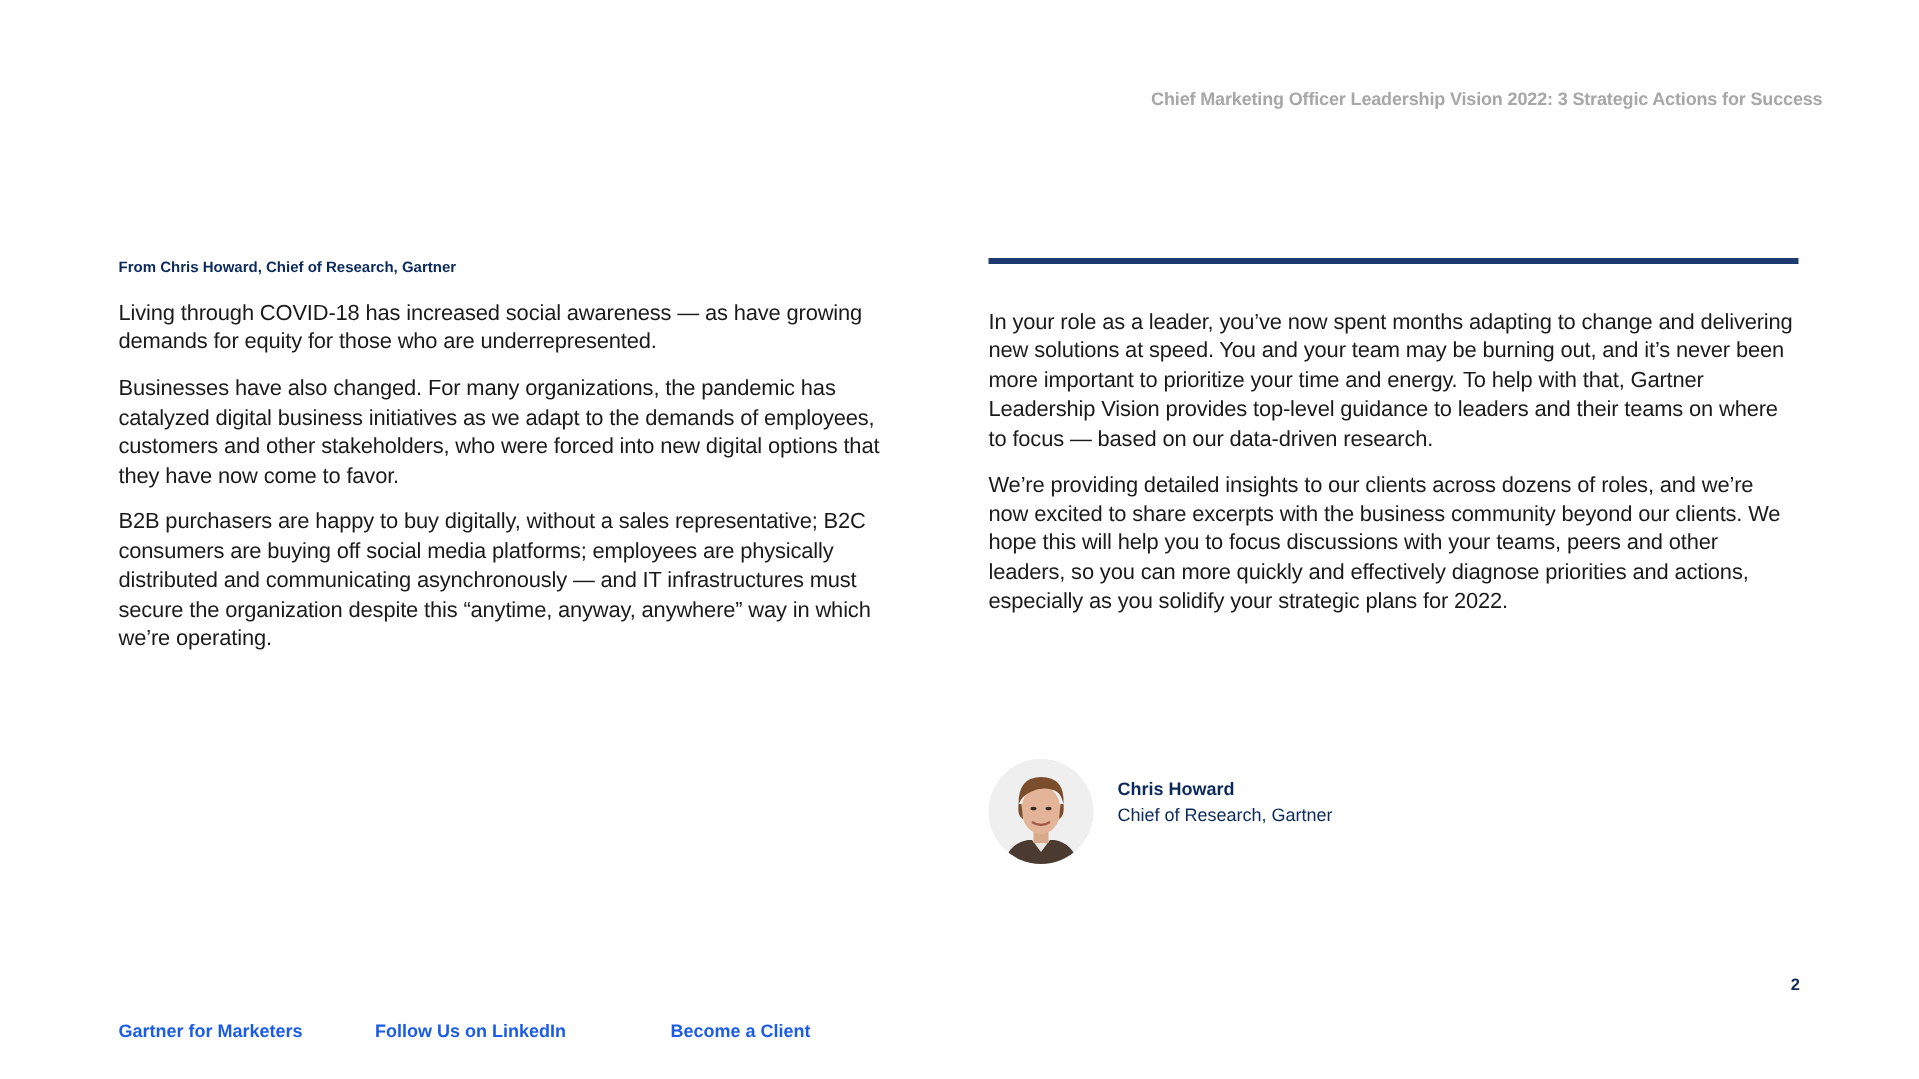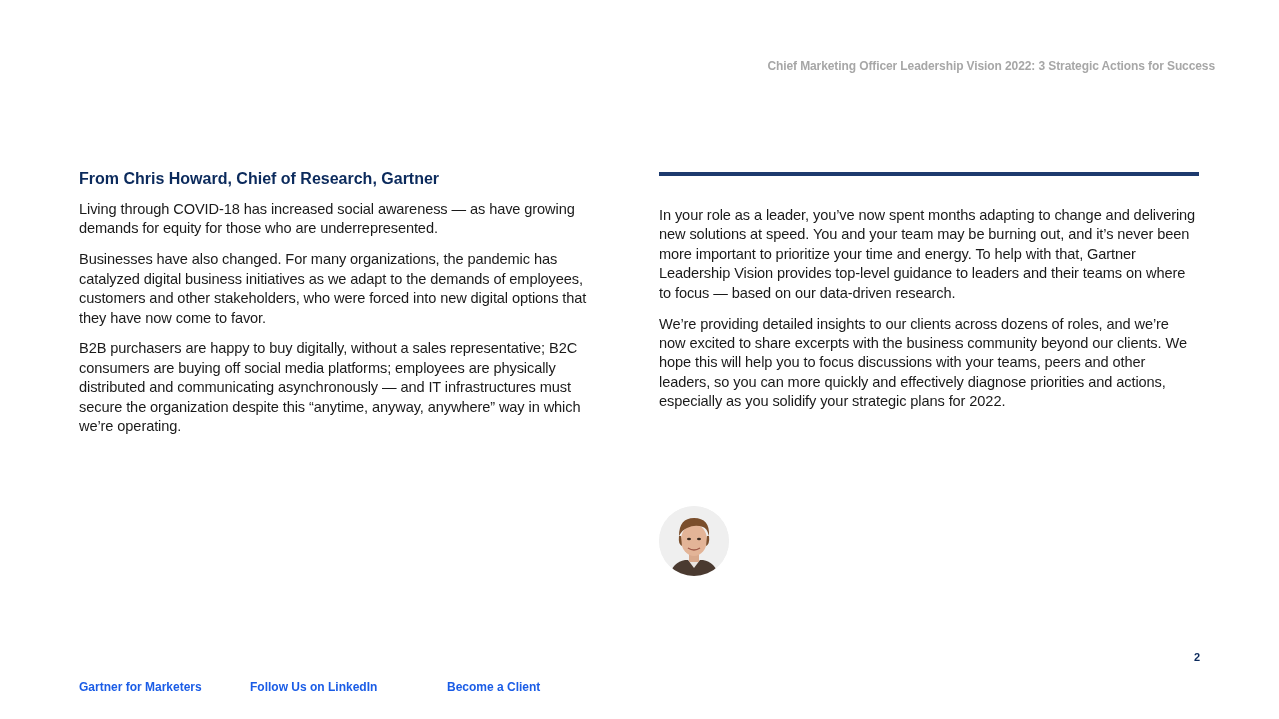--- a/index.html
+++ b/index.html
@@ -1,21 +1,21 @@
 <!DOCTYPE html>
 <html><head>
 <meta charset="utf-8">
 <style>
   html, body { margin: 0; padding: 0; background: #ffffff; }
   body { width: 1279px; height: 719px; position: relative; overflow: hidden;
          font-family: "Liberation Sans", "DejaVu Sans", sans-serif; color: #1a1a1a; }
   .running-header { position: absolute; right: 64px; top: 59px; font-size: 12px;
          font-weight: bold; color: #a7a7a7; letter-spacing: -0.1px; }
   .left-col { position: absolute; left: 79px; top: 170px; width: 520px; }
-  .section-heading { font-size: 16px; font-weight: bold; color: #0b2a5c; margin: 0 0 12px 0; line-height: 18px; }
+  .section-heading { font-size: 10px; font-weight: bold; color: #0b2a5c; margin: 0 0 12px 0; line-height: 18px; }
   .body-para { font-size: 14.6px; line-height: 19.4px; margin: 0 0 11.5px 0; color: #1a1a1a; letter-spacing: -0.1px; }
   .right-col { position: absolute; left: 659px; top: 172px; width: 540px; }
   .rule { height: 2px; background: #1d3a6e; width: 540px; }
   .pull-quote { font-size: 20.5px; line-height: 24px; color: #1d3a6e; margin: 14px 0 12px 0; letter-spacing: -0.2px; }
   .right-body { margin-top: 30px; }
   .signature { position: absolute; left: 659px; top: 506px; display: flex; align-items: center; }
   .avatar { width: 70px; height: 70px; border-radius: 50%; background: #efefef; overflow: hidden; position: relative; }
   .sig-text { margin-left: 16px; margin-top: -12px; }
   .sig-name { font-size: 12px; font-weight: bold; color: #0b2a5c; line-height: 17px; }
   .sig-title { font-size: 12px; color: #0b2a5c; line-height: 17px; }
@@ -53,20 +53,24 @@
       <rect x="30" y="46" width="10" height="10" fill="#d9a98c"></rect>
       <ellipse cx="35" cy="34" rx="13" ry="16" fill="#e3b497"></ellipse>
       <path d="M20 30 Q20 12 35 12 Q51 12 50 30 Q48 22 44 21 Q36 18 28 22 Q23 24 20 30 Z" fill="#7a4e2c"></path>
       <path d="M20 30 Q19 38 23 40 L22 30 Z" fill="#7a4e2c"></path>
       <path d="M50 30 Q51 38 47 40 L48 30 Z" fill="#7a4e2c"></path>
       <ellipse cx="30" cy="33" rx="2" ry="1.2" fill="#3a2a20"></ellipse>
       <ellipse cx="40" cy="33" rx="2" ry="1.2" fill="#3a2a20"></ellipse>
       <path d="M29 42 Q35 46 41 42" stroke="#a05a48" stroke-width="1.5" fill="none"></path>
     </svg>
   </div>
+  <div class="sig-text">
+    <div class="sig-name">Chris Howard</div>
+    <div class="sig-title">Chief of Research, Gartner</div>
+  </div>
 </div>
 
 <div class="page-number">2</div>
 
 <div class="footer-links">
   <a class="footer-link" style="width:171px">Gartner for Marketers</a>
   <a class="footer-link" style="width:197px">Follow Us on LinkedIn</a>
   <a class="footer-link">Become a Client</a>
 </div>
 

